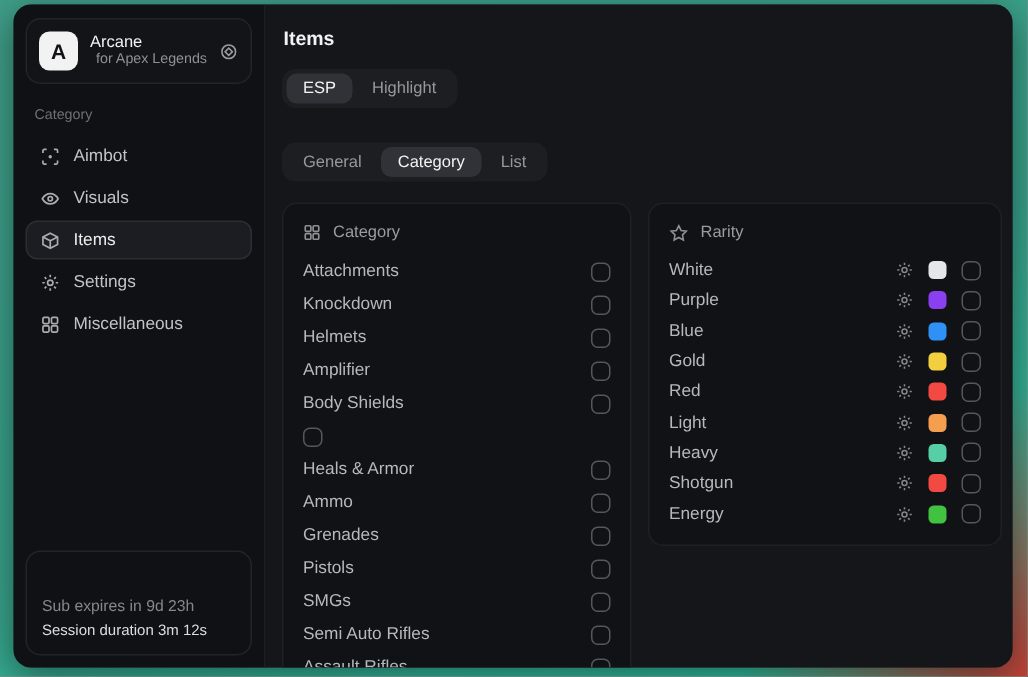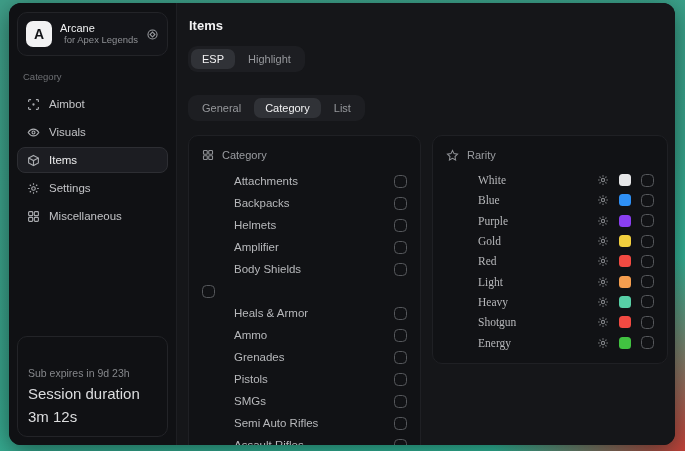--- a/index.html
+++ b/index.html
@@ -42,21 +42,21 @@
     color:#c2c3c6; font-size:11.5px; cursor:default;
   }
   .nav-item .icon{ color:#a9abaf; display:flex; width:14px; justify-content:center; }
   .nav-item.active{ background:#1c1d22; border-color:#2d2e33; color:#ededee; }
   .sidebar-spacer{ flex:1; }
   .session-box{
     border:1px solid #232428; border-radius:10px; padding:7px 10px 8px 10px;
     line-height:1.55;
   }
   .session-line1{ color:#85878b; font-size:10.5px;margin-top:21px; }
-  .session-line2{ color:#dcdddf; font-size:15px; }
+  .session-line2{ color:#dcdddf; font-size:10px; }
   
   .main{ flex:1; background:#151619; padding:14px 6px 0 11px; overflow:hidden; }
   .page-title{ color:#f2f2f3; font-size:13px; font-weight:bold; margin:1px 0 13px 1px; }
   .tab-group{
     display:inline-flex; background:#1d1e22; border-radius:9px; padding:3px; gap:2px;
     margin-bottom:11px; margin-right:8px; vertical-align:top;
   }
   .tab{
     font-size:11px; color:#96989c; padding:4px 11px; border-radius:7px; cursor:default;
     white-space:nowrap;
@@ -72,22 +72,22 @@
   .panel-category{ width:233px; }
   .panel-rarity{ width:236px; }
   .panel-head{
     display:flex; align-items:center; gap:8px; color:#9a9ca0; font-size:11px;
     height:18px; margin-bottom:6px;
   }
   .panel-head .icon{ display:flex; color:#8e9094; }
   .row{
     display:flex; align-items:center; height:22px; 
   }
-  .row-label{ flex:1; color:#b7b8bb; font-size:11.5px;margin-left:32px; }
-  .rarity .row{ height:20.3px;font-family:Liberation Serif, serif; }
+  .row-label{ flex:1; color:#b7b8bb; font-size:11.5px; }
+  .rarity .row{ height:20.3px; }
   .checkbox{
     width:13px; height:13px; border:1.4px solid #55575b; border-radius:4.5px;
     flex:0 0 13px; cursor:pointer; background:transparent;
   }
   .gear-btn{ color:#84868a; display:flex; margin-right:10px; cursor:pointer; }
   .swatch{ width:12px; height:12px; border-radius:3.5px; margin-right:10px; flex:0 0 12px; }
   svg{ display:block; }
 </style>
 </head>
 <body>
@@ -202,21 +202,21 @@
             </svg>
           </span>
           <span>Category</span>
         </div>
 
         <div class="row">
           <span class="row-label">Attachments</span>
           <span class="checkbox"></span>
         </div>
         <div class="row">
-          <span class="row-label">Backpacks</span>
+          <span class="row-label">Knockdown</span>
           <span class="checkbox"></span>
         </div>
         <div class="row">
           <span class="row-label">Helmets</span>
           <span class="checkbox"></span>
         </div>
         <div class="row">
           <span class="row-label">Amplifier</span>
           <span class="checkbox"></span>
         </div>
@@ -276,39 +276,39 @@
           <span class="gear-btn">
               <svg width="12" height="12" viewBox="0 0 16 16" fill="none" stroke="currentColor" stroke-width="1.4">
                 <circle cx="8" cy="8" r="2.2"></circle>
                 <path d="M8 1.5v2M8 12.5v2M1.5 8h2M12.5 8h2M3.4 3.4l1.4 1.4M11.2 11.2l1.4 1.4M12.6 3.4l-1.4 1.4M4.8 11.2l-1.4 1.4"></path>
               </svg>
             </span>
           <span class="swatch" style="background-color: rgb(230, 230, 232);"></span>
           <span class="checkbox"></span>
         </div>
         <div class="row">
+          <span class="row-label">Purple</span>
+          <span class="gear-btn">
+              <svg width="12" height="12" viewBox="0 0 16 16" fill="none" stroke="currentColor" stroke-width="1.4">
+                <circle cx="8" cy="8" r="2.2"></circle>
+                <path d="M8 1.5v2M8 12.5v2M1.5 8h2M12.5 8h2M3.4 3.4l1.4 1.4M11.2 11.2l1.4 1.4M12.6 3.4l-1.4 1.4M4.8 11.2l-1.4 1.4"></path>
+              </svg>
+            </span>
+          <span class="swatch" style="background-color: rgb(138, 63, 240);"></span>
+          <span class="checkbox"></span>
+        </div>
+        <div class="row">
           <span class="row-label">Blue</span>
           <span class="gear-btn">
               <svg width="12" height="12" viewBox="0 0 16 16" fill="none" stroke="currentColor" stroke-width="1.4">
                 <circle cx="8" cy="8" r="2.2"></circle>
                 <path d="M8 1.5v2M8 12.5v2M1.5 8h2M12.5 8h2M3.4 3.4l1.4 1.4M11.2 11.2l1.4 1.4M12.6 3.4l-1.4 1.4M4.8 11.2l-1.4 1.4"></path>
               </svg>
             </span>
           <span class="swatch" style="background-color: rgb(47, 144, 245);"></span>
-          <span class="checkbox"></span>
-        </div>
-        <div class="row">
-          <span class="row-label">Purple</span>
-          <span class="gear-btn">
-              <svg width="12" height="12" viewBox="0 0 16 16" fill="none" stroke="currentColor" stroke-width="1.4">
-                <circle cx="8" cy="8" r="2.2"></circle>
-                <path d="M8 1.5v2M8 12.5v2M1.5 8h2M12.5 8h2M3.4 3.4l1.4 1.4M11.2 11.2l1.4 1.4M12.6 3.4l-1.4 1.4M4.8 11.2l-1.4 1.4"></path>
-              </svg>
-            </span>
-          <span class="swatch" style="background-color: rgb(138, 63, 240);"></span>
           <span class="checkbox"></span>
         </div>
         <div class="row">
           <span class="row-label">Gold</span>
           <span class="gear-btn">
               <svg width="12" height="12" viewBox="0 0 16 16" fill="none" stroke="currentColor" stroke-width="1.4">
                 <circle cx="8" cy="8" r="2.2"></circle>
                 <path d="M8 1.5v2M8 12.5v2M1.5 8h2M12.5 8h2M3.4 3.4l1.4 1.4M11.2 11.2l1.4 1.4M12.6 3.4l-1.4 1.4M4.8 11.2l-1.4 1.4"></path>
               </svg>
             </span>

